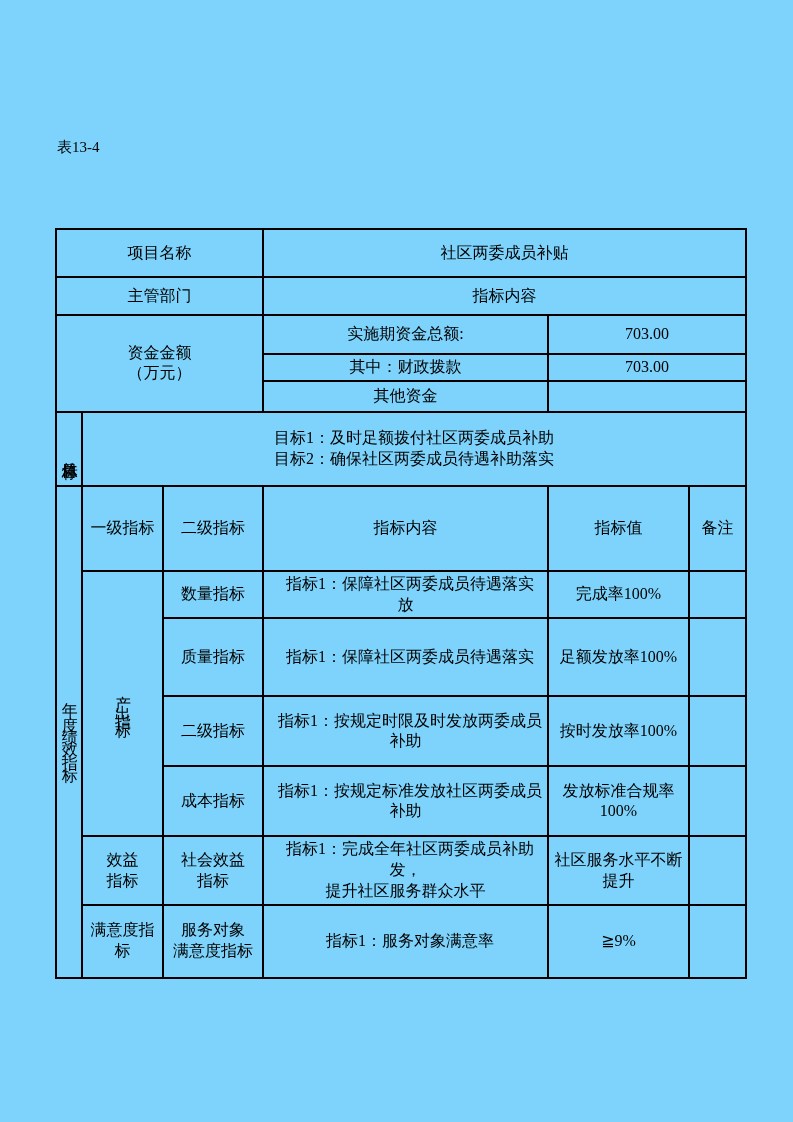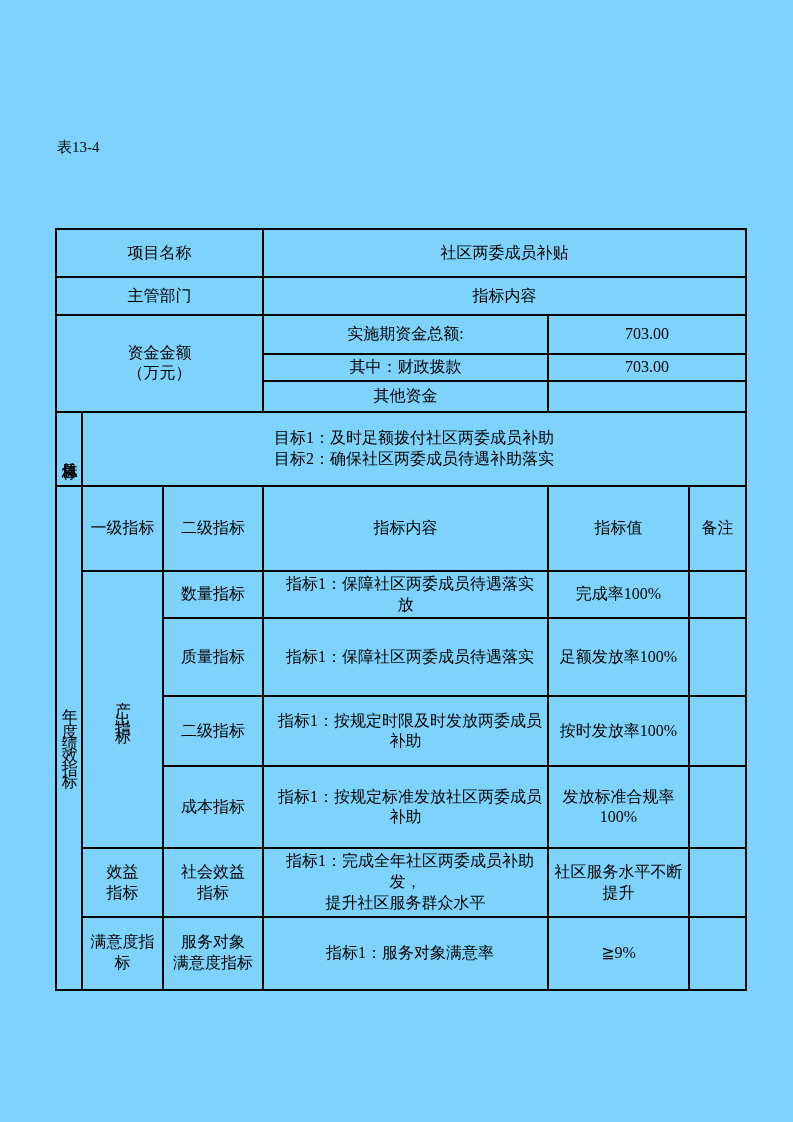--- a/index.html
+++ b/index.html
@@ -73,21 +73,21 @@
   tr.r1  { height: 48px; border-radius: 8px; }
   tr.r2  { height: 38px; }
   tr.r3  { height: 39px; }
   tr.r4  { height: 23px; }
   tr.r5  { height: 31px; }
   tr.r6  { height: 74px; }
   tr.r7  { height: 85px; }
   tr.r8  { height: 46px; }
   tr.r9  { height: 78px; }
   tr.r10 { height: 70px; }
-  tr.r11 { height: 82px; }
+  tr.r11 { height: 70px; }
   tr.r12 { height: 60px; }
   tr.r13 { height: 73px; }
 </style>
 </head>
 <body>
 
 <div class="page">
 
   <div class="table-label">表13-4</div>
 

